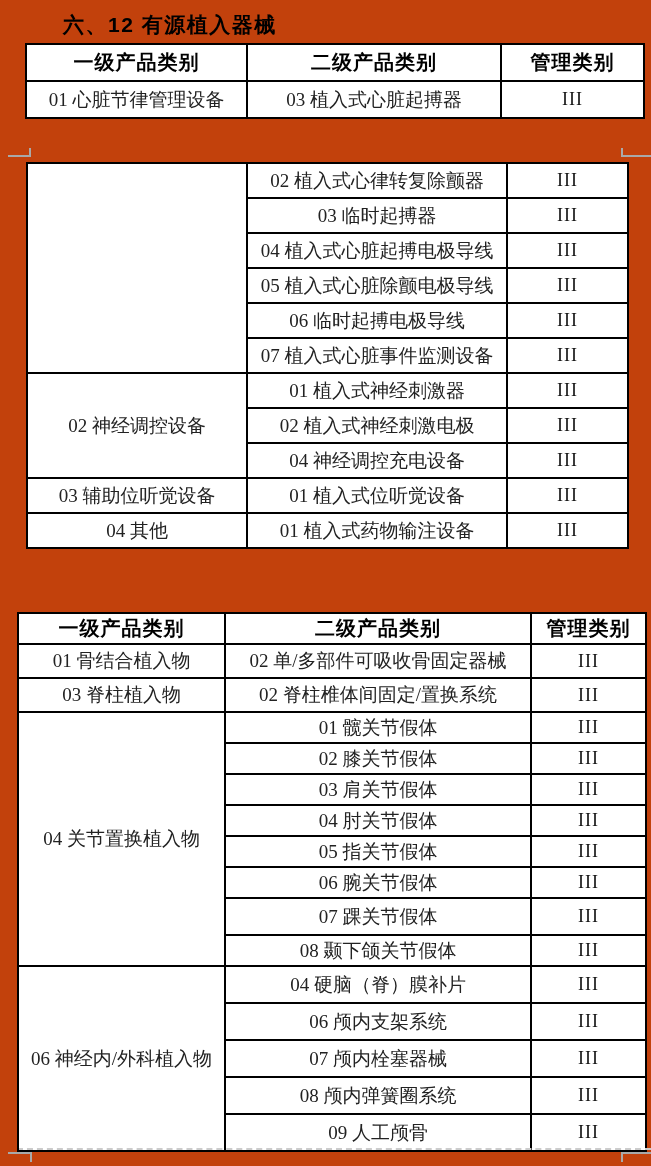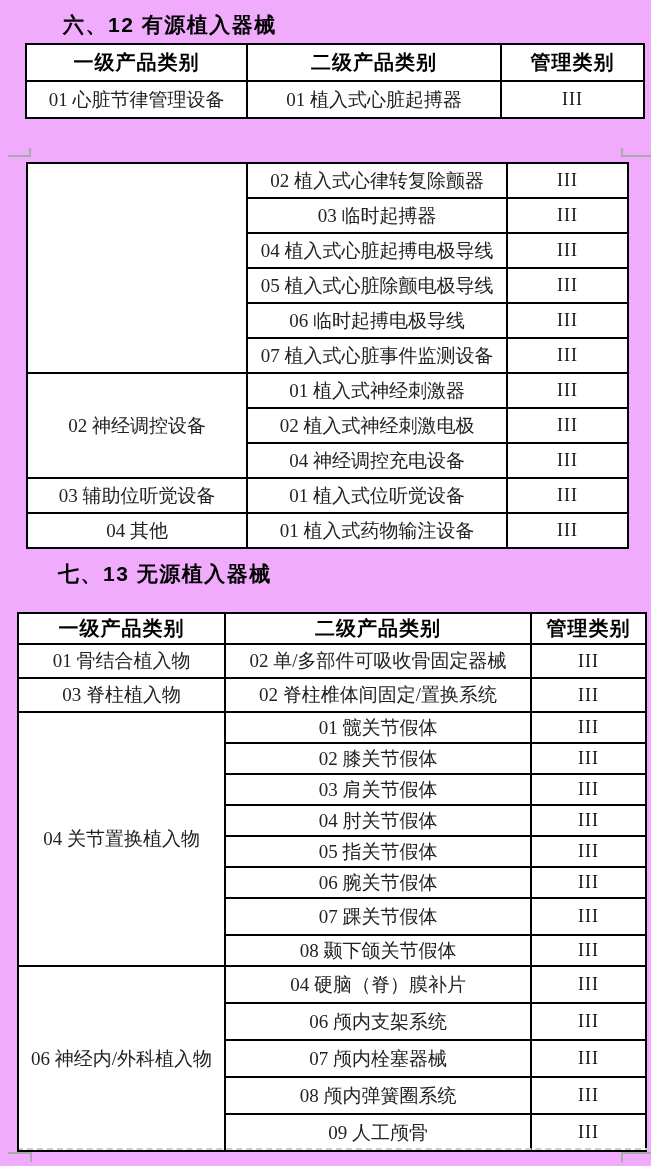--- a/index.html
+++ b/index.html
@@ -1,17 +1,17 @@
 <!DOCTYPE html>
 <html><head>
 <meta charset="utf-8">
 <style>
   html,body{margin:0;padding:0;background:#ffffff;}
   .page{
-    position:relative;width:651px;height:1166px;background:#f0abfc;overflow:hidden;
+    position:relative;width:651px;height:1166px;background:#c2410c;overflow:hidden;
     font-family:"Liberation Serif",serif;
   }
   .heading{
     position:absolute;font-family:"Liberation Sans",sans-serif;font-weight:bold;
     font-size:21px;color:#000000;letter-spacing:1.5px;white-space:nowrap;
   }
   table.doc{
     position:absolute;border-collapse:collapse;table-layout:fixed;background:#ffffff;
   }
   table.doc th,table.doc td{
@@ -56,21 +56,21 @@
     <thead>
       <tr>
         <th class="c1">一级产品类别</th>
         <th class="c2">二级产品类别</th>
         <th class="c3">管理类别</th>
       </tr>
     </thead>
     <tbody>
       <tr>
         <td class="cat">01 心脏节律管理设备</td>
-        <td class="sub">01 植入式心脏起搏器</td>
+        <td class="sub">03 植入式心脏起搏器</td>
         <td class="cls">III</td>
       </tr>
     </tbody>
   </table>
 
   <div class="mark" style="left:8px;top:155px;width:23px;height:2px;"></div>
   <div class="mark" style="left:29px;top:148px;width:2px;height:9px;"></div>
   <div class="mark" style="left:621px;top:155px;width:30px;height:2px;"></div>
   <div class="mark" style="left:621px;top:148px;width:2px;height:9px;"></div>
 
@@ -125,21 +125,20 @@
           <td class="cls">III</td>
         </tr>
         <tr style="height: 35px; margin-top: 33px;">
           <td rowspan="1" class="cat">04 其他</td>
           <td class="sub">01 植入式药物输注设备</td>
           <td class="cls">III</td>
         </tr>
       </tbody>
   </table>
 
-  <div class="heading h2">七、13 无源植入器械</div>
 
   <table class="doc t3">
     <colgroup>
         <col class="c1">
         <col class="c2">
         <col class="c3">
       </colgroup>
     <thead>
       <tr>
         <th class="c1">一级产品类别</th>

